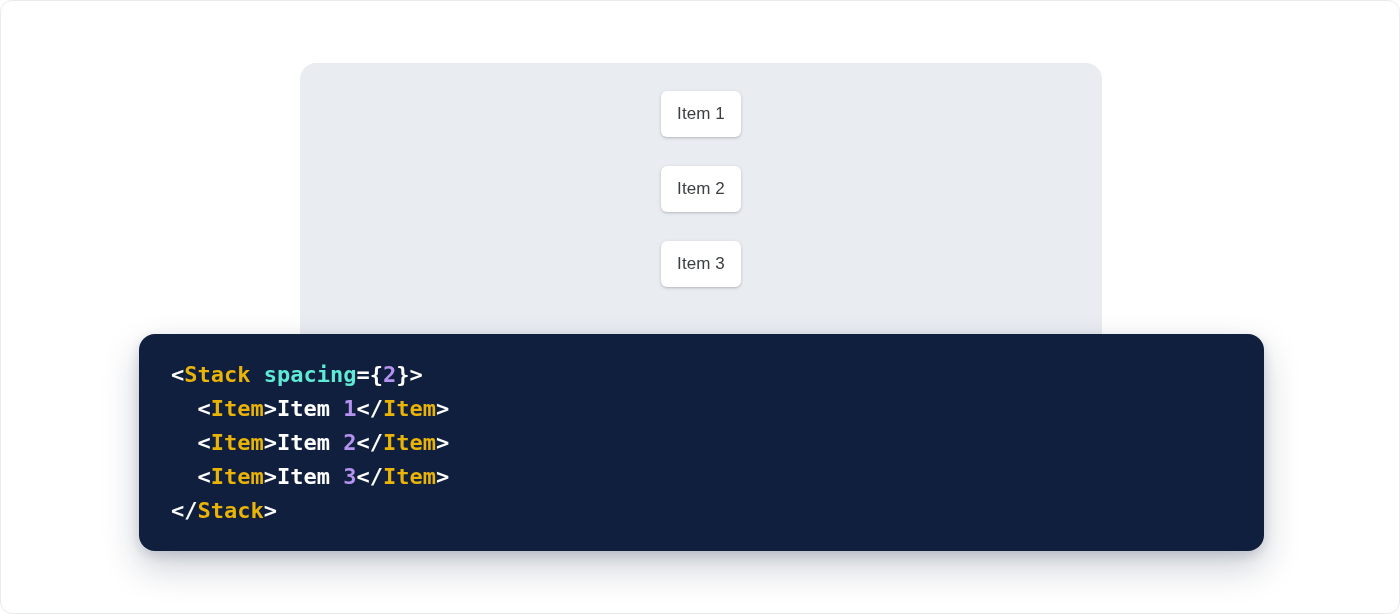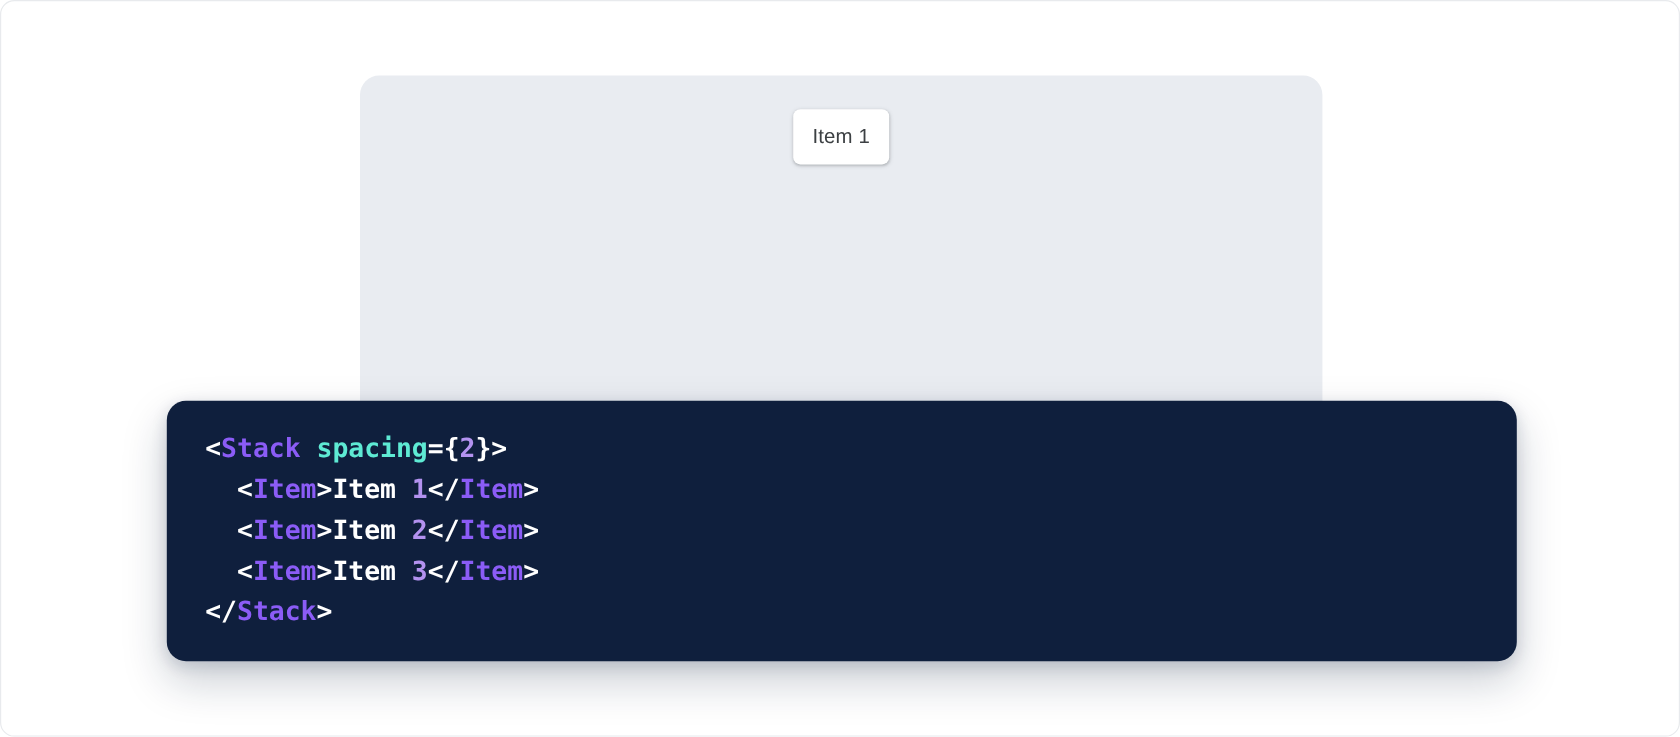--- a/index.html
+++ b/index.html
@@ -77,33 +77,35 @@
     font-size: 22px;
     line-height: 34px;
     color: #ffffff;
     white-space: pre;
     font-weight: 700;
   }
 
   .code-line { white-space: pre; }
 
   .tok-punct { color: #ffffff; }
-  .tok-tag   { color: #8b5cf6; }
+  .tok-tag   { color: #eab308; }
   .tok-attr  { color: #5eead4; }
   .tok-num   { color: #b392f0; }
   .tok-text  { color: #ffffff; }
 </style>
 </head>
 <body>
 
 <div id="root">
 
   <div class="preview-panel">
     <div class="stack">
       <div class="stack-item">Item 1</div>
+      <div class="stack-item">Item 2</div>
+      <div class="stack-item">Item 3</div>
     </div>
   </div>
 
   <div class="code-block">
     <div class="code-pre" id="code-pre"><div class="code-line"><span class="tok-punct">&lt;</span><span class="tok-tag">Stack</span><span class="tok-punct"> </span><span class="tok-attr">spacing</span><span class="tok-punct">=</span><span class="tok-punct">{</span><span class="tok-num">2</span><span class="tok-punct">}</span><span class="tok-punct">&gt;</span></div><div class="code-line"><span class="tok-punct">  &lt;</span><span class="tok-tag">Item</span><span class="tok-punct">&gt;</span><span class="tok-text">Item </span><span class="tok-num">1</span><span class="tok-punct">&lt;/</span><span class="tok-tag">Item</span><span class="tok-punct">&gt;</span></div><div class="code-line"><span class="tok-punct">  &lt;</span><span class="tok-tag">Item</span><span class="tok-punct">&gt;</span><span class="tok-text">Item </span><span class="tok-num">2</span><span class="tok-punct">&lt;/</span><span class="tok-tag">Item</span><span class="tok-punct">&gt;</span></div><div class="code-line"><span class="tok-punct">  &lt;</span><span class="tok-tag">Item</span><span class="tok-punct">&gt;</span><span class="tok-text">Item </span><span class="tok-num">3</span><span class="tok-punct">&lt;/</span><span class="tok-tag">Item</span><span class="tok-punct">&gt;</span></div><div class="code-line"><span class="tok-punct">&lt;/</span><span class="tok-tag">Stack</span><span class="tok-punct">&gt;</span></div></div>
   </div>
 
 </div>
 
 </body></html>

